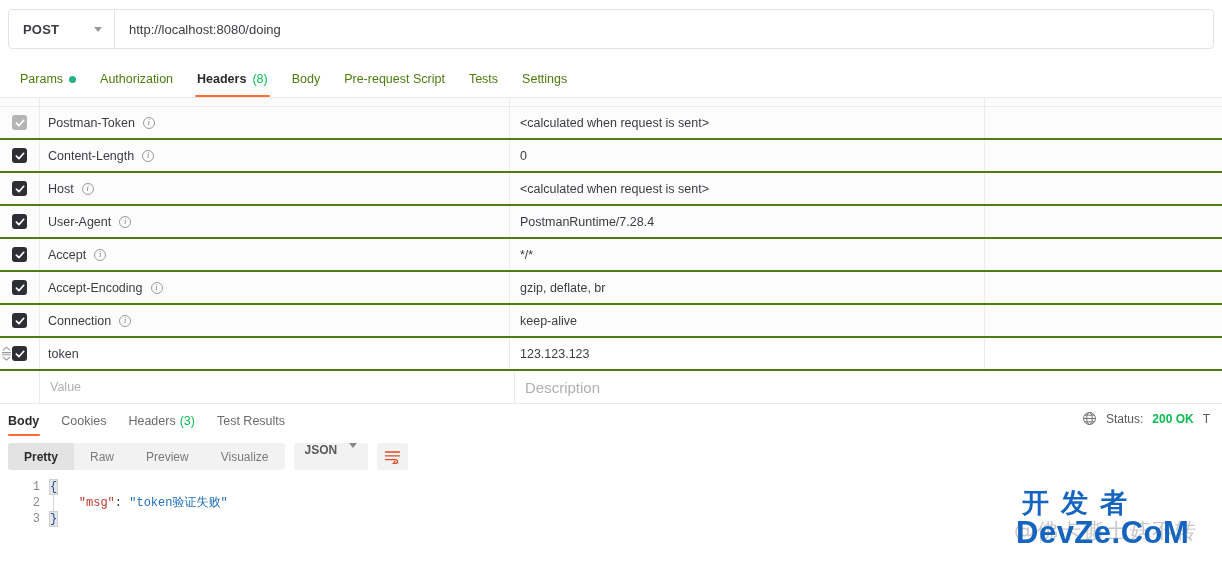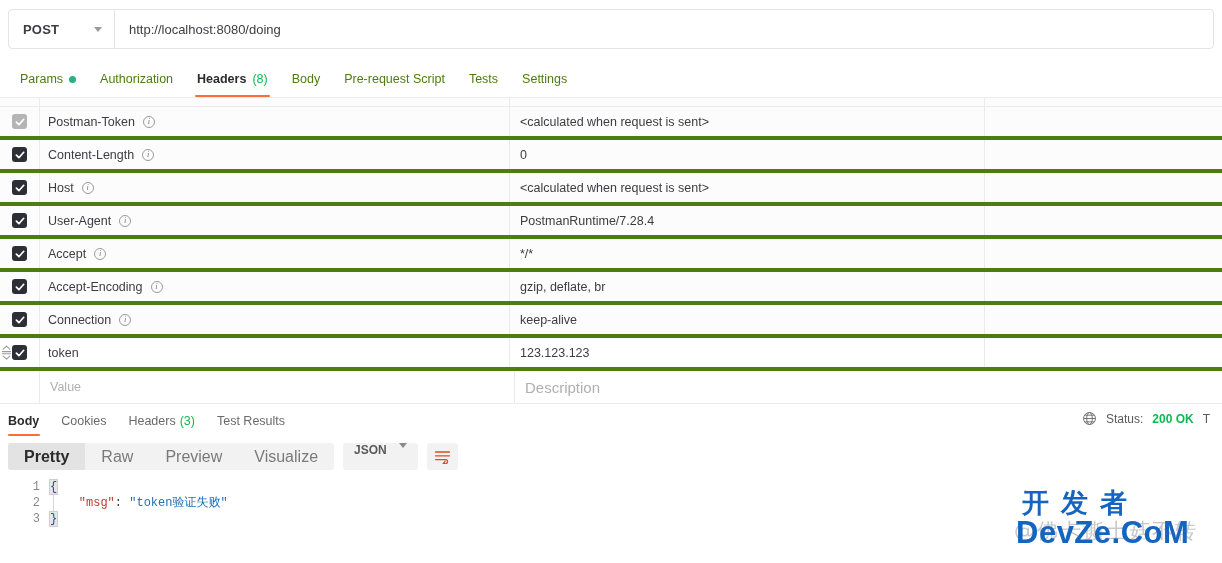--- a/index.html
+++ b/index.html
@@ -71,21 +71,21 @@
   
   .tbl {
     position: relative;
     width: 1222px;
     border-top: 1px solid #ebebeb;
     margin-top: 3px;
   }
   .trow {
     display: flex; align-items: stretch;
     height: 33px;
-    border-bottom: 4px solid #4d7c0f;
+    border-bottom: 2px solid #4d7c0f;
     background: #fcfcfc;
   }
   .trow.partial { height: 9px; border-bottom: 1px solid #ebebeb; }
   .trow.editable { background: #ffffff; }
   .trow.placeholder { background: #ffffff; border-bottom: 1px solid #ebebeb; }
 
   .c-check {
     position: relative;
     width: 40px; flex: 0 0 40px;
     display: flex; align-items: center; justify-content: center;
@@ -182,21 +182,21 @@
   }
   .segment {
     display: flex; align-items: stretch;
     height: 27px;
     background: #f2f2f2; border-radius: 3px;
     overflow: hidden;
   }
   .seg-btn {
     display: flex; align-items: center; justify-content: center;
     padding: 0 16px;
-    font-size: 16px; color: #7a7a7a; cursor: pointer; white-space: nowrap;
+    font-size: 12px; color: #7a7a7a; cursor: pointer; white-space: nowrap;
   }
   .seg-btn.active { background: #e3e3e3; color: #2b2b2b; font-weight: 600; }
 
   .lang-select {
     display: flex; align-items: flex-start; gap: 12px;
     height: 27px; padding: 0 11px;
     background: #f2f2f2; border-radius: 3px;
     font-size: 12px; color: #5a5a5a; font-weight: 600;
     cursor: pointer;
   }

